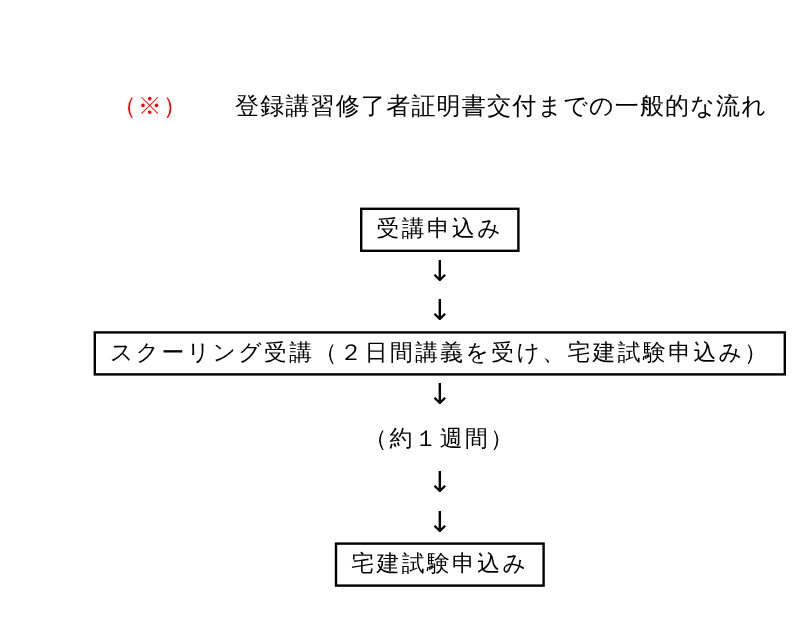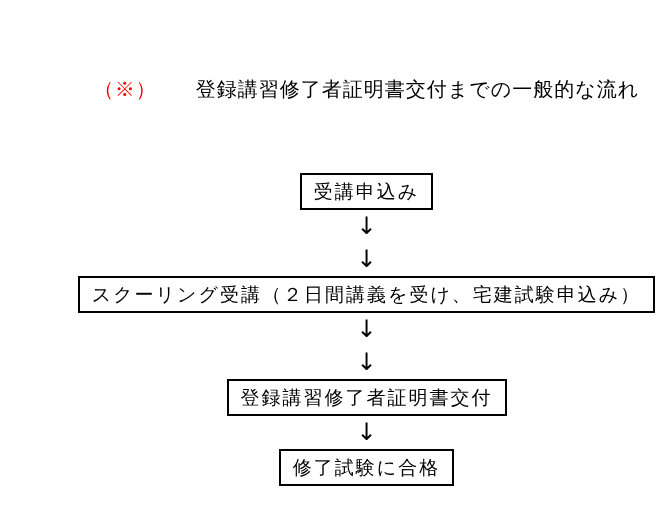--- a/index.html
+++ b/index.html
@@ -80,23 +80,23 @@
 
     <div class="arrow">↓</div>
 
 
     <div class="arrow">↓</div>
 
     <div class="box">スクーリング受講（２日間講義を受け、宅建試験申込み）</div>
 
     <div class="arrow">↓</div>
 
+    <div class="week">（約１週間）</div>
 
     <div class="arrow">↓</div>
 
-    <div class="box">登録講習修了者証明書交付</div>
 
     <div class="arrow">↓</div>
 
-    <div class="box">修了試験に合格</div>
+    <div class="box">宅建試験申込み</div>
 
   </div>
 </div>
 
 </body></html>

